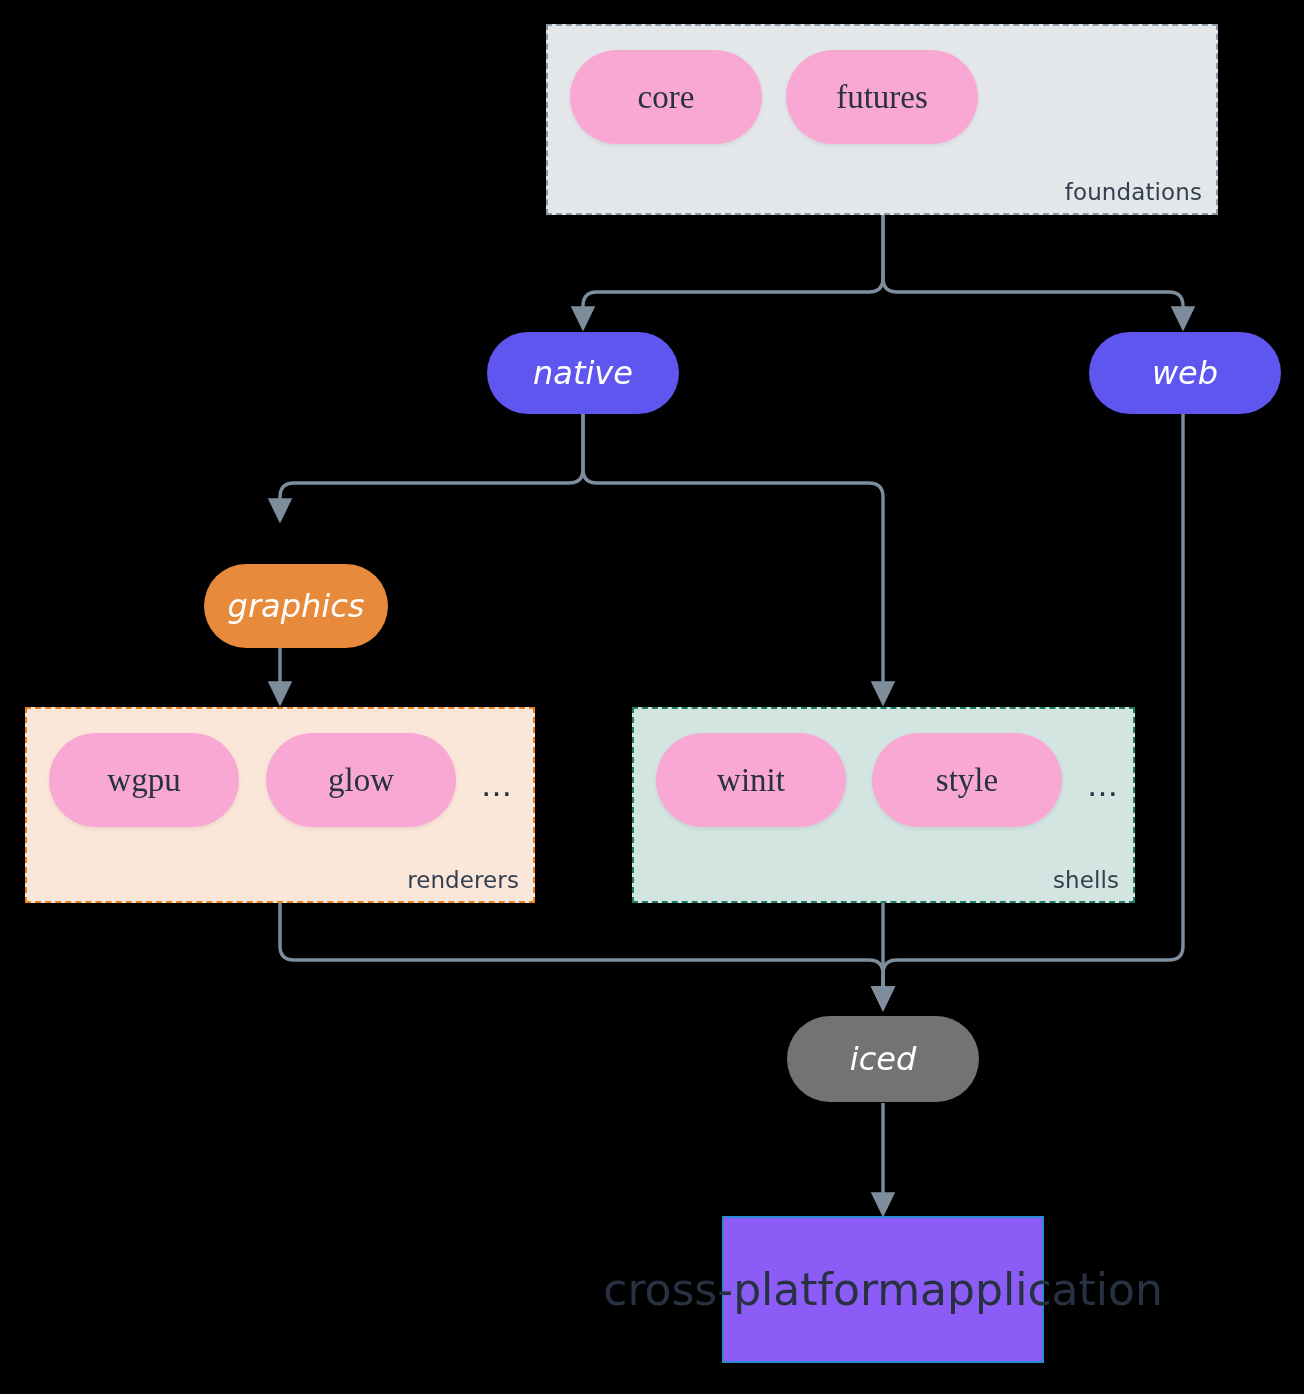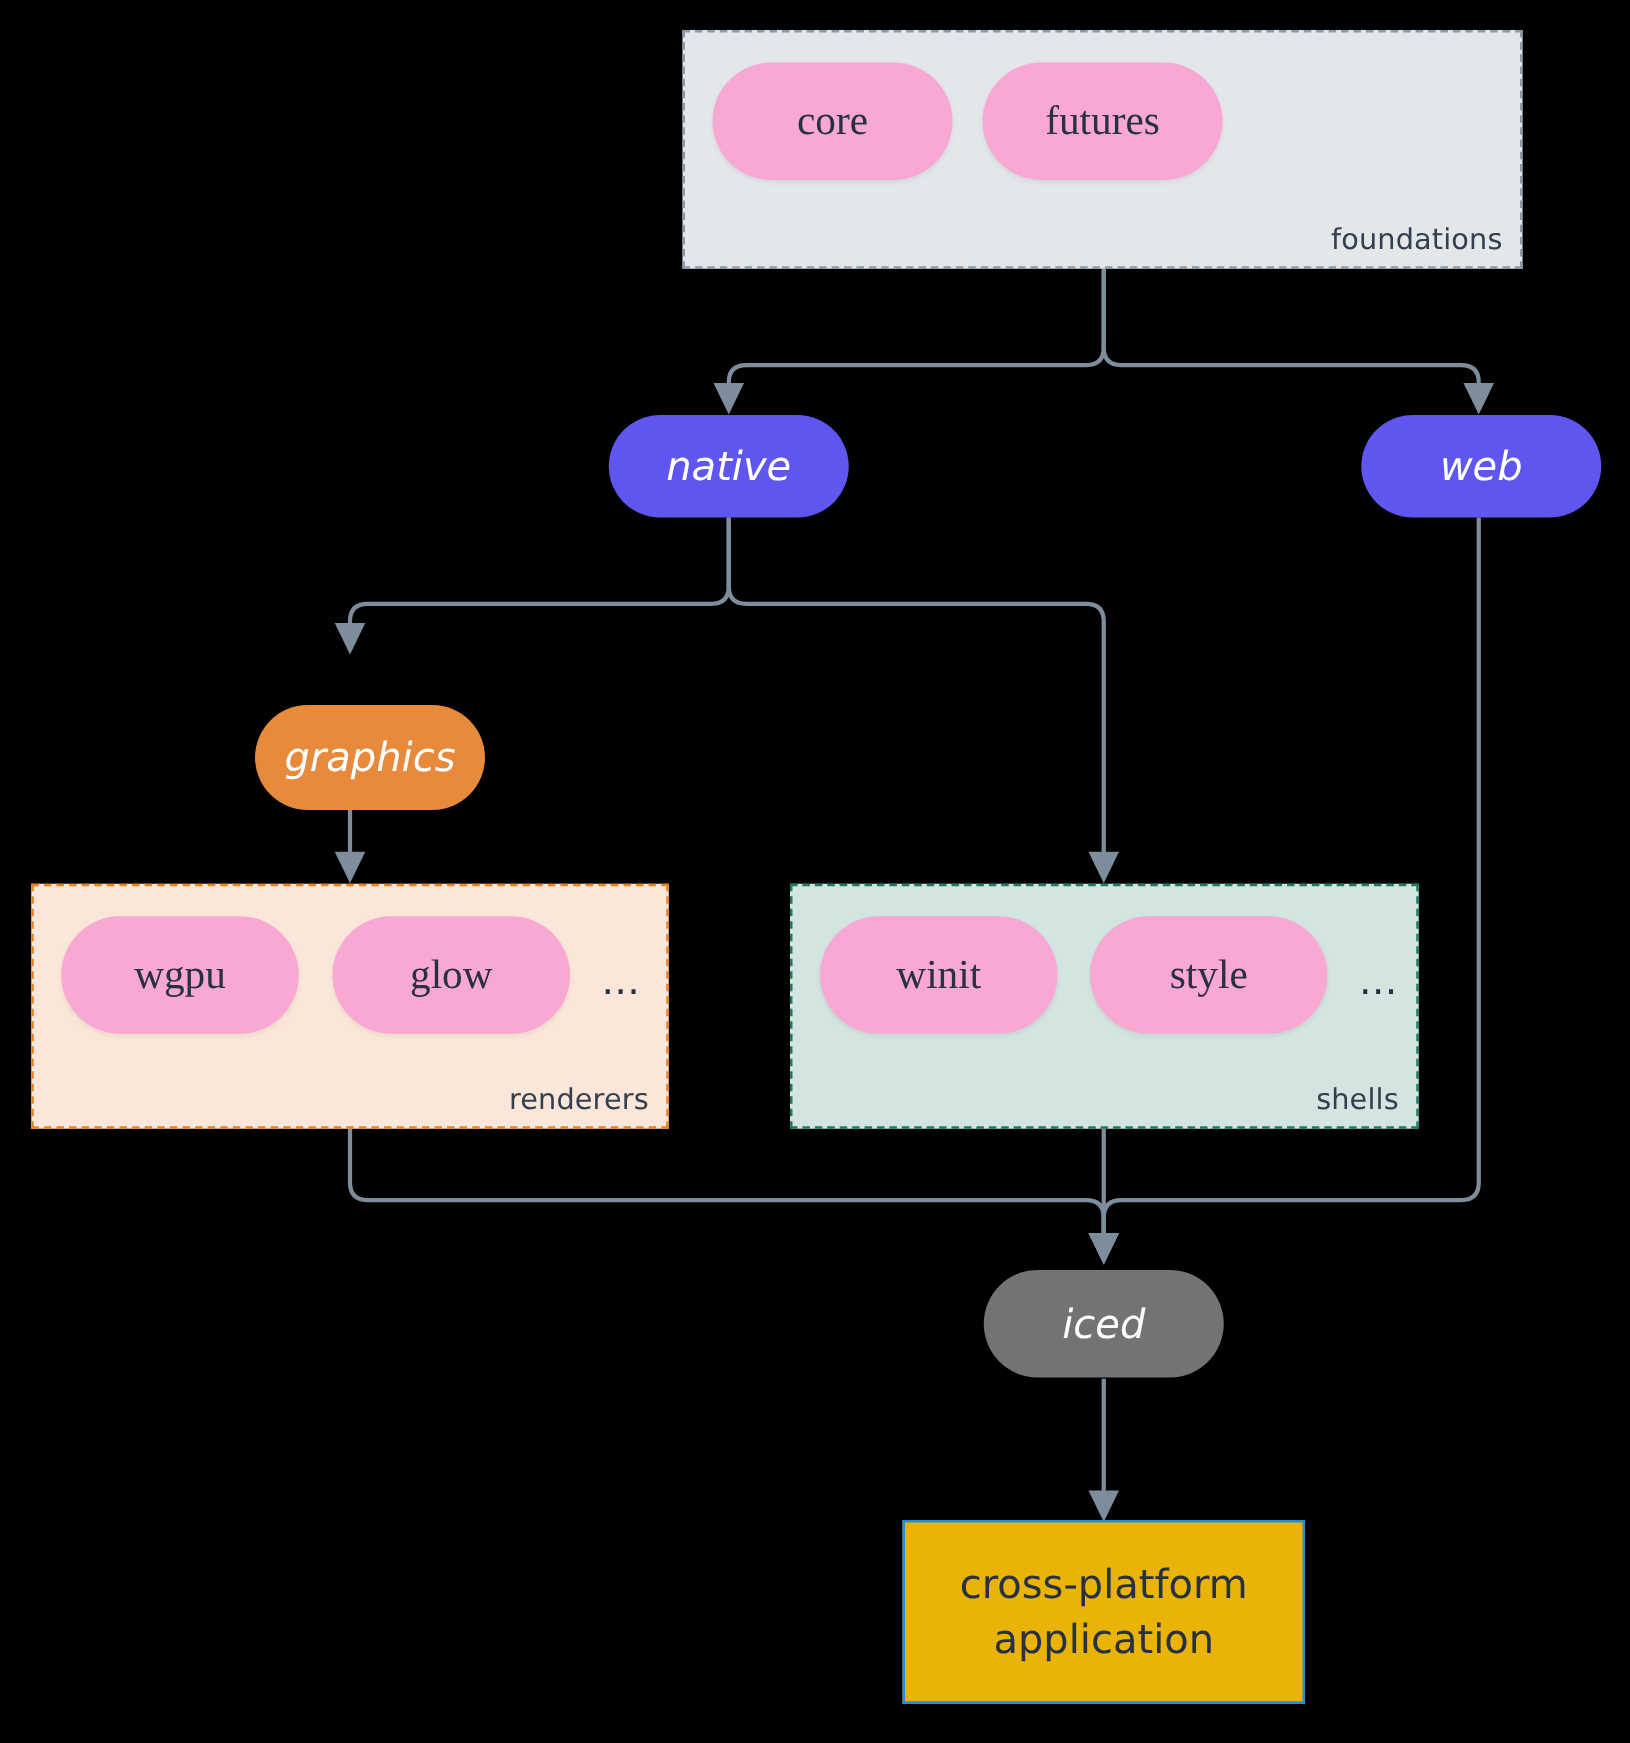--- a/index.html
+++ b/index.html
@@ -95,27 +95,26 @@
     position: absolute;
     font-size: 31px;
     color: #273142;
     line-height: 1;
   }
 
   
   .rect-node {
     position: absolute;
     box-sizing: border-box;
-    background: #eab308;
+    background: #8b5cf6;
     border: 2px solid #2b8ad8;
     display: flex;
-    flex-direction: column;
     align-items: center;
     justify-content: center;
-    font-size: 32px;
+    font-size: 44px;
     color: #273142;
     line-height: 1.35;
     text-align: center;
   }
   .rect-node span { display: block; white-space: nowrap; }
 </style>
 </head>
 <body>
 
 <div id="canvas">

